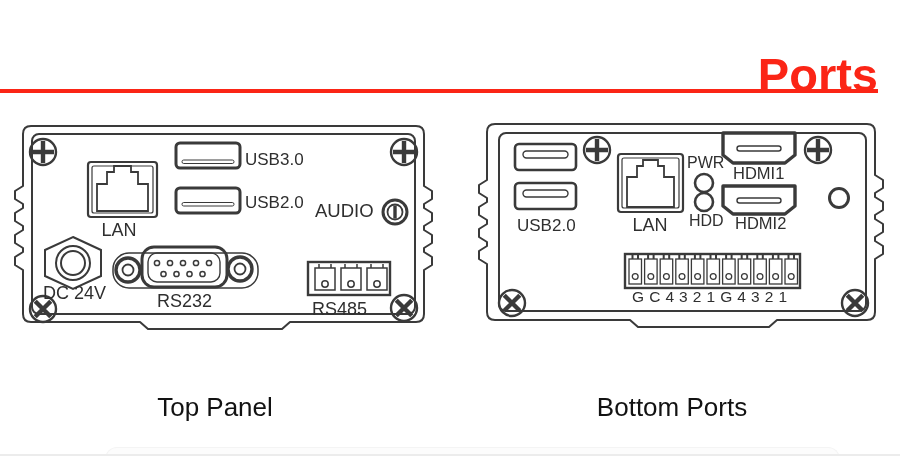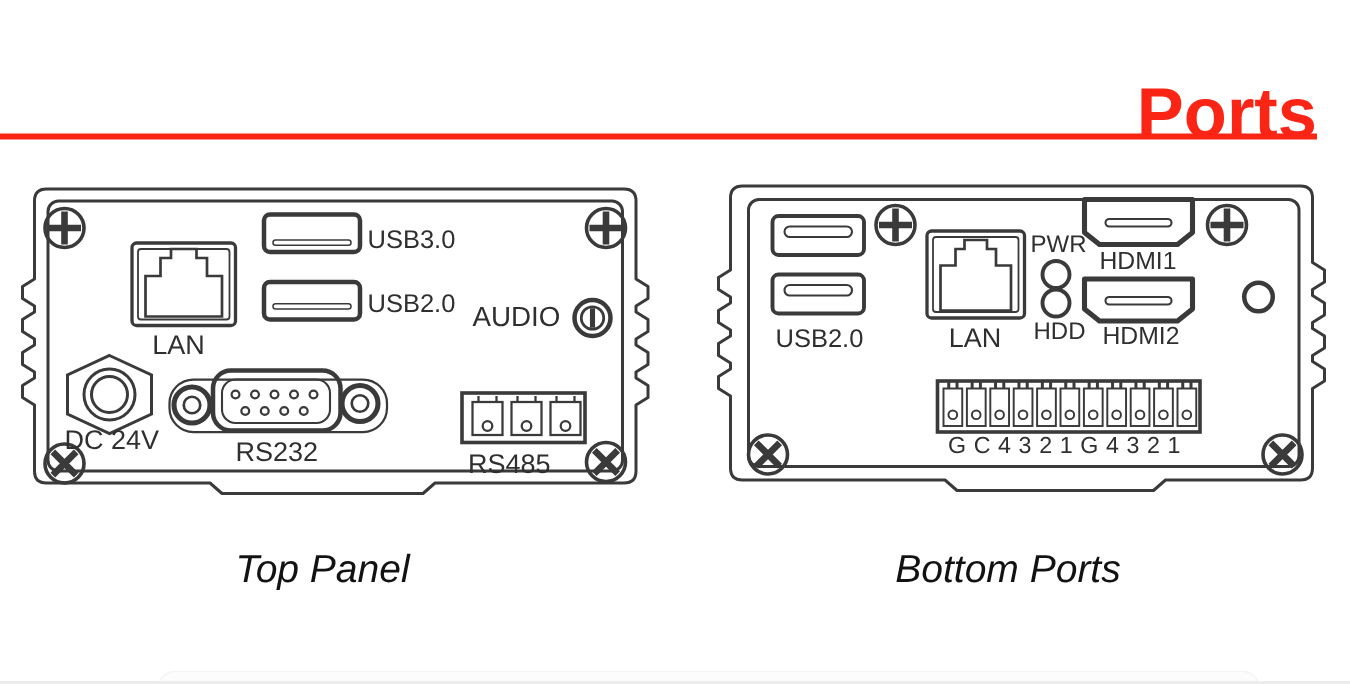--- a/index.html
+++ b/index.html
@@ -7,21 +7,21 @@
         font-family:"Liberation Sans","DejaVu Sans",sans-serif;}
   .title{position:absolute;top:39px;right:22px;font-size:47px;line-height:1;
          font-weight:bold;color:#fb2516;letter-spacing:0px;margin-top:12px;}
   .rule{position:absolute;top:89px;left:0;width:878px;height:4px;background:#fb2516;}
   .panel{position:absolute;}
   .panel-top{left:10px;top:116px;}
   .panel-bottom{left:453px;top:114px;}
   svg *{vector-effect:none;}
   svg path,svg rect,svg circle,svg polygon,svg line{fill:none;stroke:#3a3a3a;}
   svg text{fill:#2f2f2f;font-family:"Liberation Sans","DejaVu Sans",sans-serif;}
-  .caption{position:absolute;top:364px;font-size:26px;color:#121212;text-align:center;font-style:italic;}
+  .caption{position:absolute;top:392px;font-size:26px;color:#121212;text-align:center;}
   .caption-top{left:115px;width:200px;}
   .caption-bottom{left:562px;width:220px;}
   .bottom-sheet{position:absolute;left:105px;right:60px;top:447px;height:12px;
                 background:#fcfcfc;border:1px solid #f4f4f4;border-bottom:none;
                 border-radius:12px 12px 0 0;}
   .bottom-line{position:absolute;left:0;top:454px;width:900px;height:2px;background:#ececec;}
 </style>
 </head>
 <body>
 

